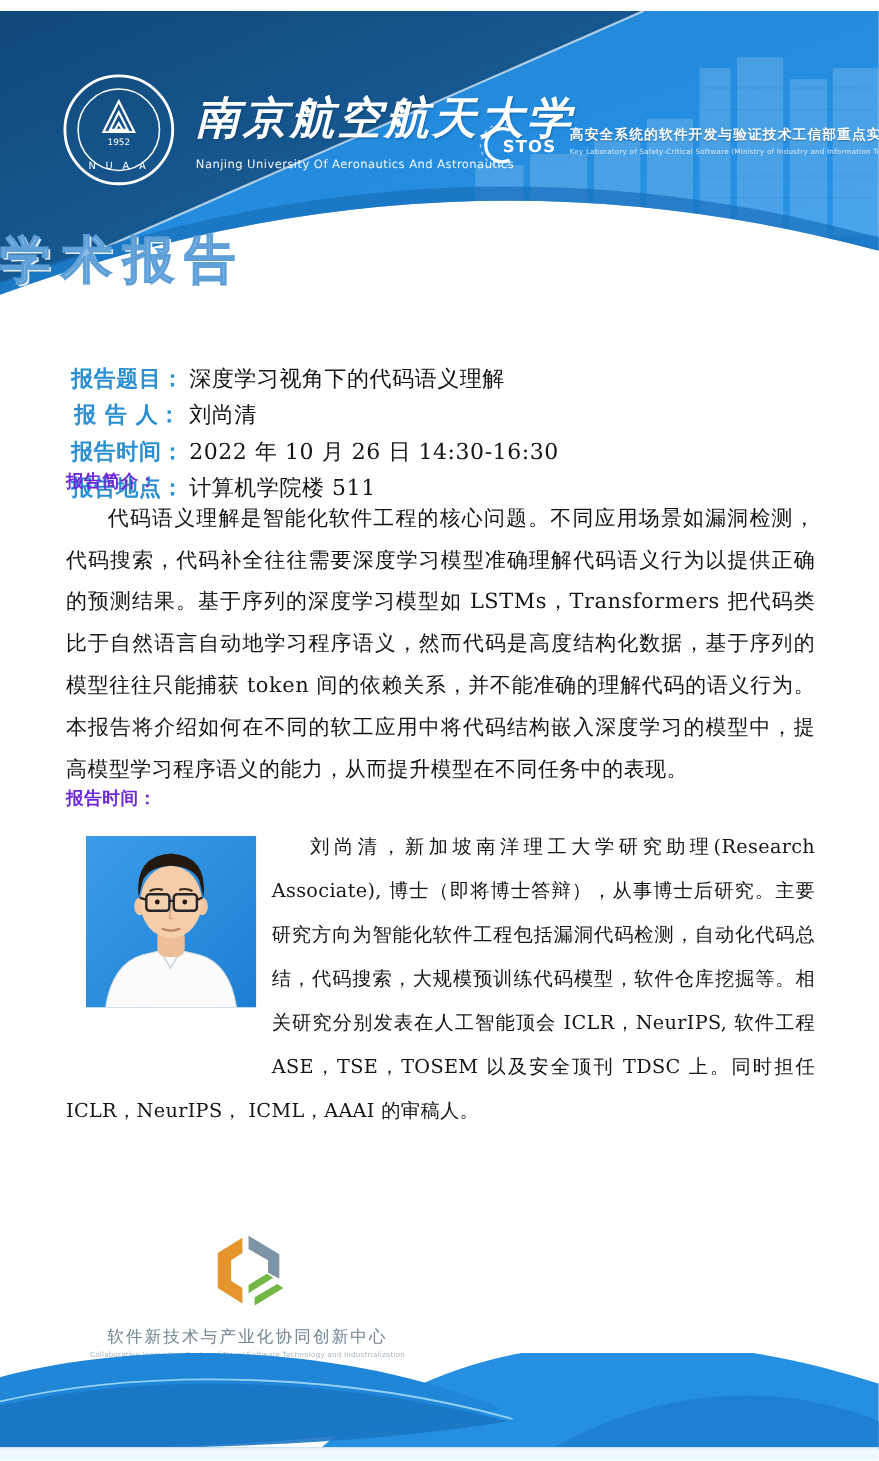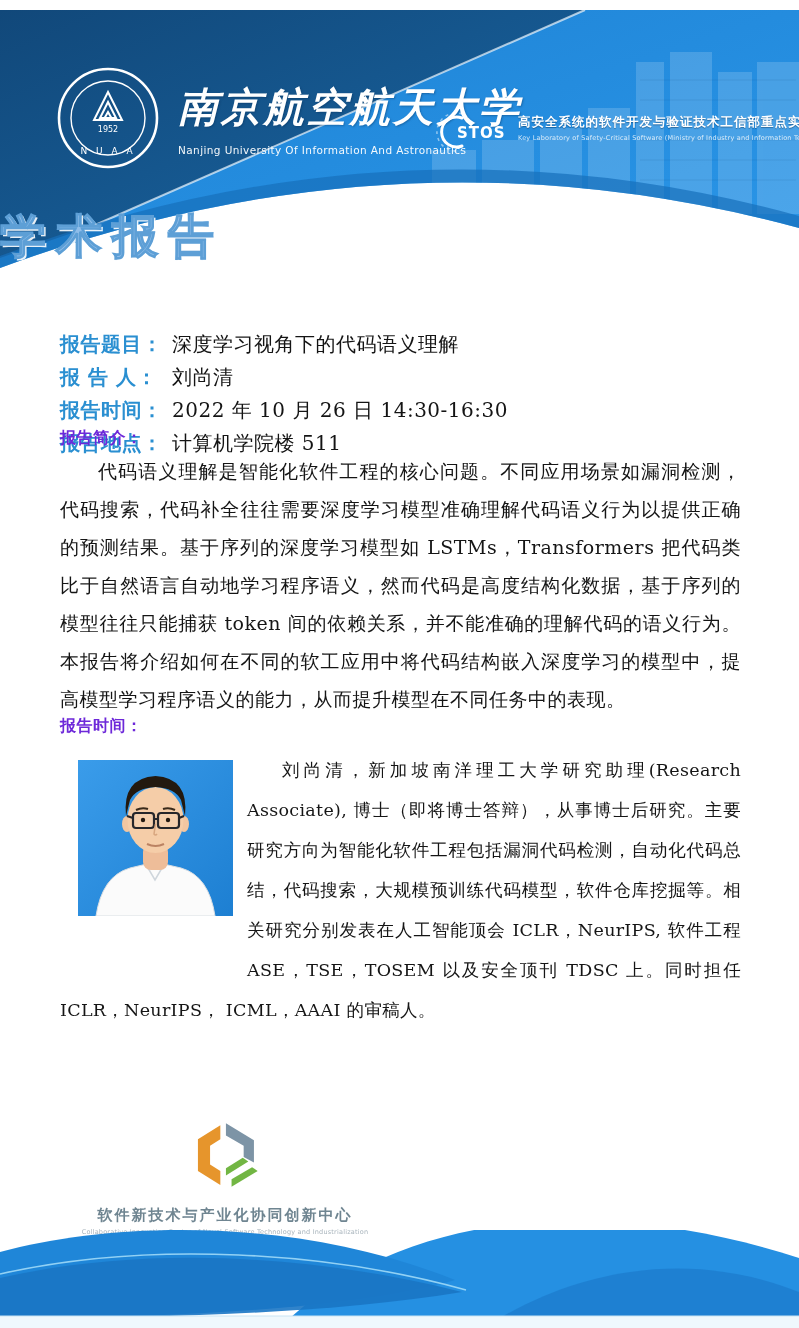--- a/index.html
+++ b/index.html
@@ -28,21 +28,21 @@
   .lab-en{ font-size:6.5px; margin-top:3px; opacity:.8; letter-spacing:.2px; white-space:nowrap; }
   
   .page-title{
     position:absolute; top:206px; left:0; width:100%; text-align:left;
     font-size:46px; font-weight:bold; letter-spacing:10px;
     color:#8fbde9; -webkit-text-stroke:1.2px #5d9fd6;
     text-shadow:2px 2px 0 rgba(255,255,255,.9), 0 0 1px #5d9fd6;
     font-family:"DejaVu Sans","Liberation Sans",sans-serif;
   }
   
-  .info{ position:absolute; top:296px; left:60px; right:58px; }
+  .info{ position:absolute; top:296px; left:60px; right:58px;text-align:center; }
   .info-row{ display:flex; align-items:baseline; height:33px; }
   .info-label{
     flex:0 0 112px; color:#2a8fd1; font-weight:bold; font-size:20px;
     letter-spacing:.5px; white-space:nowrap;
   }
   .info-value{
     color:#141414; font-size:20px;
     font-family:"DejaVu Serif","Liberation Serif",serif;
     white-space:nowrap; letter-spacing:.5px;margin-top:35px;
   }
@@ -69,21 +69,21 @@
     float:left; width:155px; height:156px;
     margin:10px 14px 38px 18px;
   }
   .photo-wrap svg{ display:block; width:155px; height:156px; }
   .bio-text{ text-indent:2em; }
   
   .cic{ position:absolute; top:1114px; left:60px; width:330px; text-align:center; }
   .cic-logo{ width:84px; height:84px; }
   .cic-zh{
     margin-top:4px; font-size:15px; color:#6f8591; letter-spacing:2px;
-    font-family:"DejaVu Serif","Liberation Serif",serif; font-weight:bold;
+    font-family:"DejaVu Serif","Liberation Serif",serif; font-weight:normal;
   }
   .cic-en{ margin-top:3px; font-size:6.5px; color:#a8b4bc; letter-spacing:.2px; }
   .college{
     position:absolute; top:1176px; right:59px;
     font-size:22px; font-weight:bold; color:#1b1b1b; letter-spacing:1px;
     white-space:nowrap;
   }
   .footer-svg{ position:absolute; left:0; top:1230px; display:block; }
 </style>
 </head>
@@ -134,21 +134,21 @@
       <g fill="none" stroke="#ffffff" stroke-width="2">
         <path d="M52,26 L66,54 L38,54 Z"></path>
         <path d="M52,36 L60,52 L44,52 Z"></path>
         <path d="M52,46 L56,53 L48,53 Z"></path>
       </g>
       <text x="52" y="66" text-anchor="middle" font-size="8" fill="#ffffff">1952</text>
       <text x="52" y="88" text-anchor="middle" font-size="9" letter-spacing="3" fill="#ffffff">N U A A</text>
     </svg>
     <div class="univ-names">
       <div class="univ-zh">南京航空航天大学</div>
-      <div class="univ-en">Nanjing University Of Information And Astronautics</div>
+      <div class="univ-en">Nanjing University Of Aeronautics And Astronautics</div>
     </div>
   </div>
 
   <div class="lab-brand">
     <svg class="lab-logo" viewBox="0 0 78 40">
       <path d="M30,6 A15,15 0 1 0 30,34" fill="none" stroke="#ffffff" stroke-width="3" stroke-linecap="round"></path>
       <path d="M30,2 A19,19 0 1 0 30,38" fill="none" stroke="rgba(255,255,255,.5)" stroke-width="1.5" stroke-dasharray="3 4"></path>
       <text x="25" y="26" font-size="15" font-weight="bold" fill="#ffffff" letter-spacing="1">STOS</text>
     </svg>
     <div class="lab-names">

